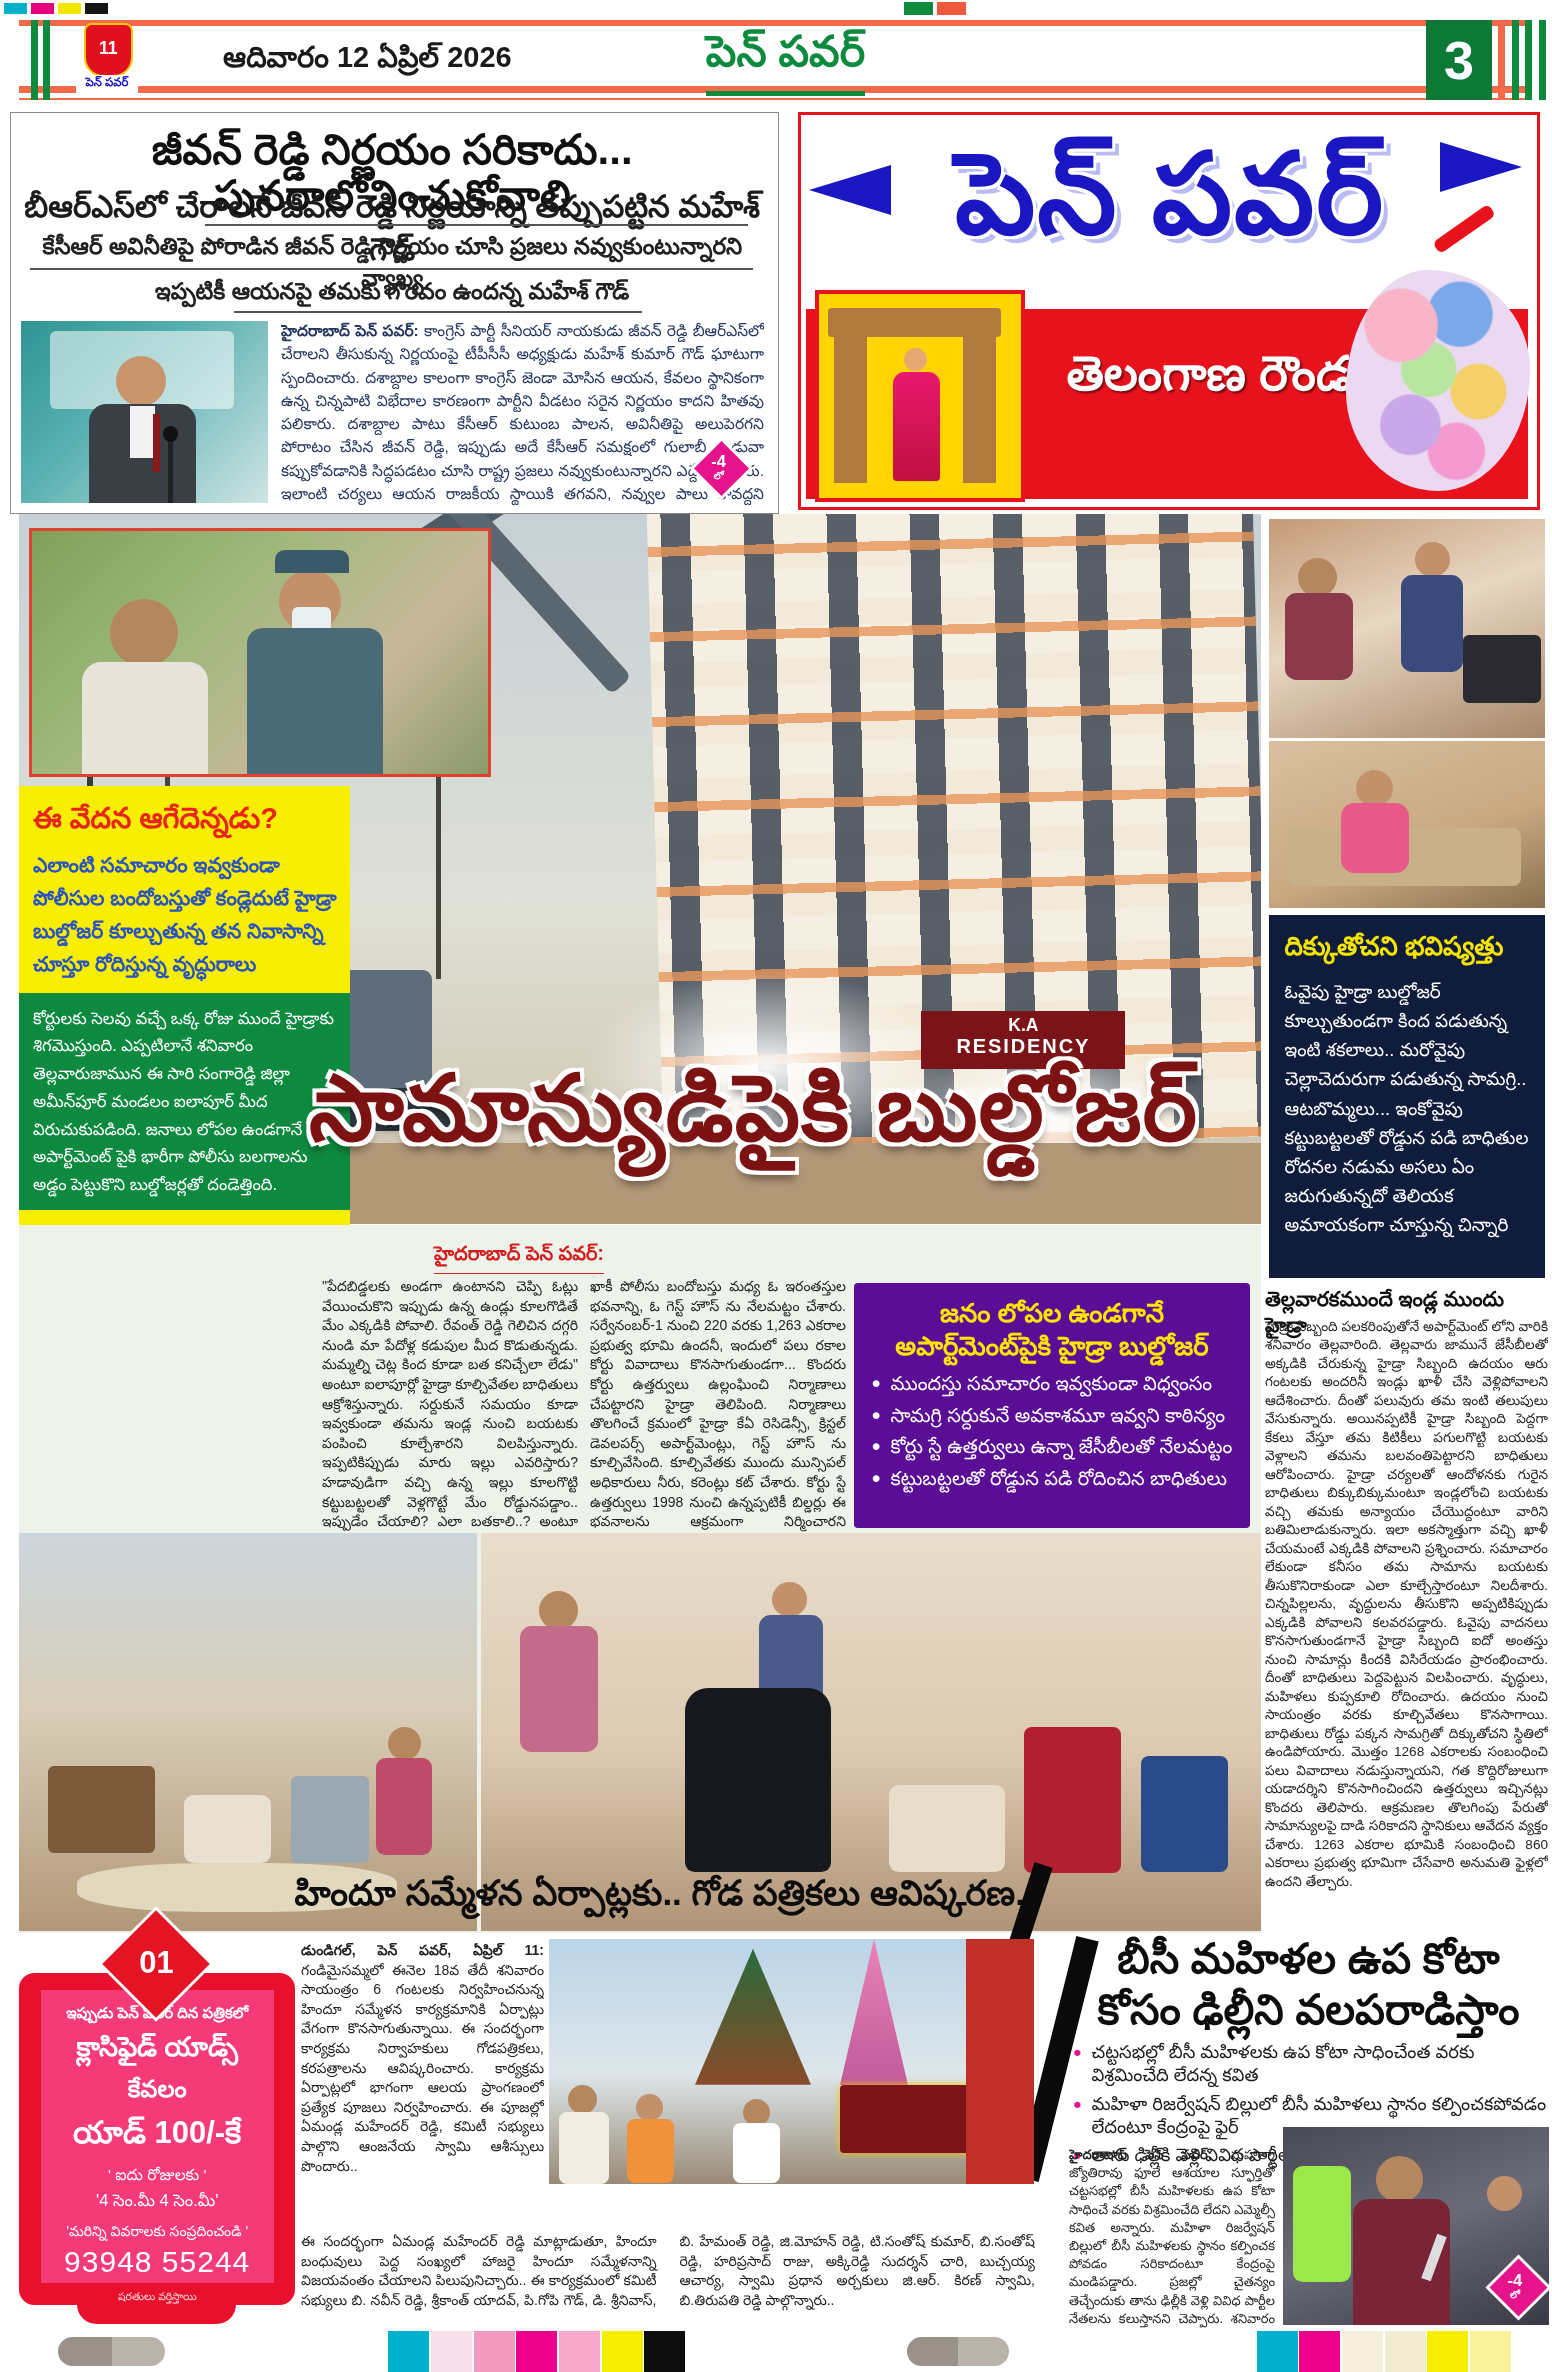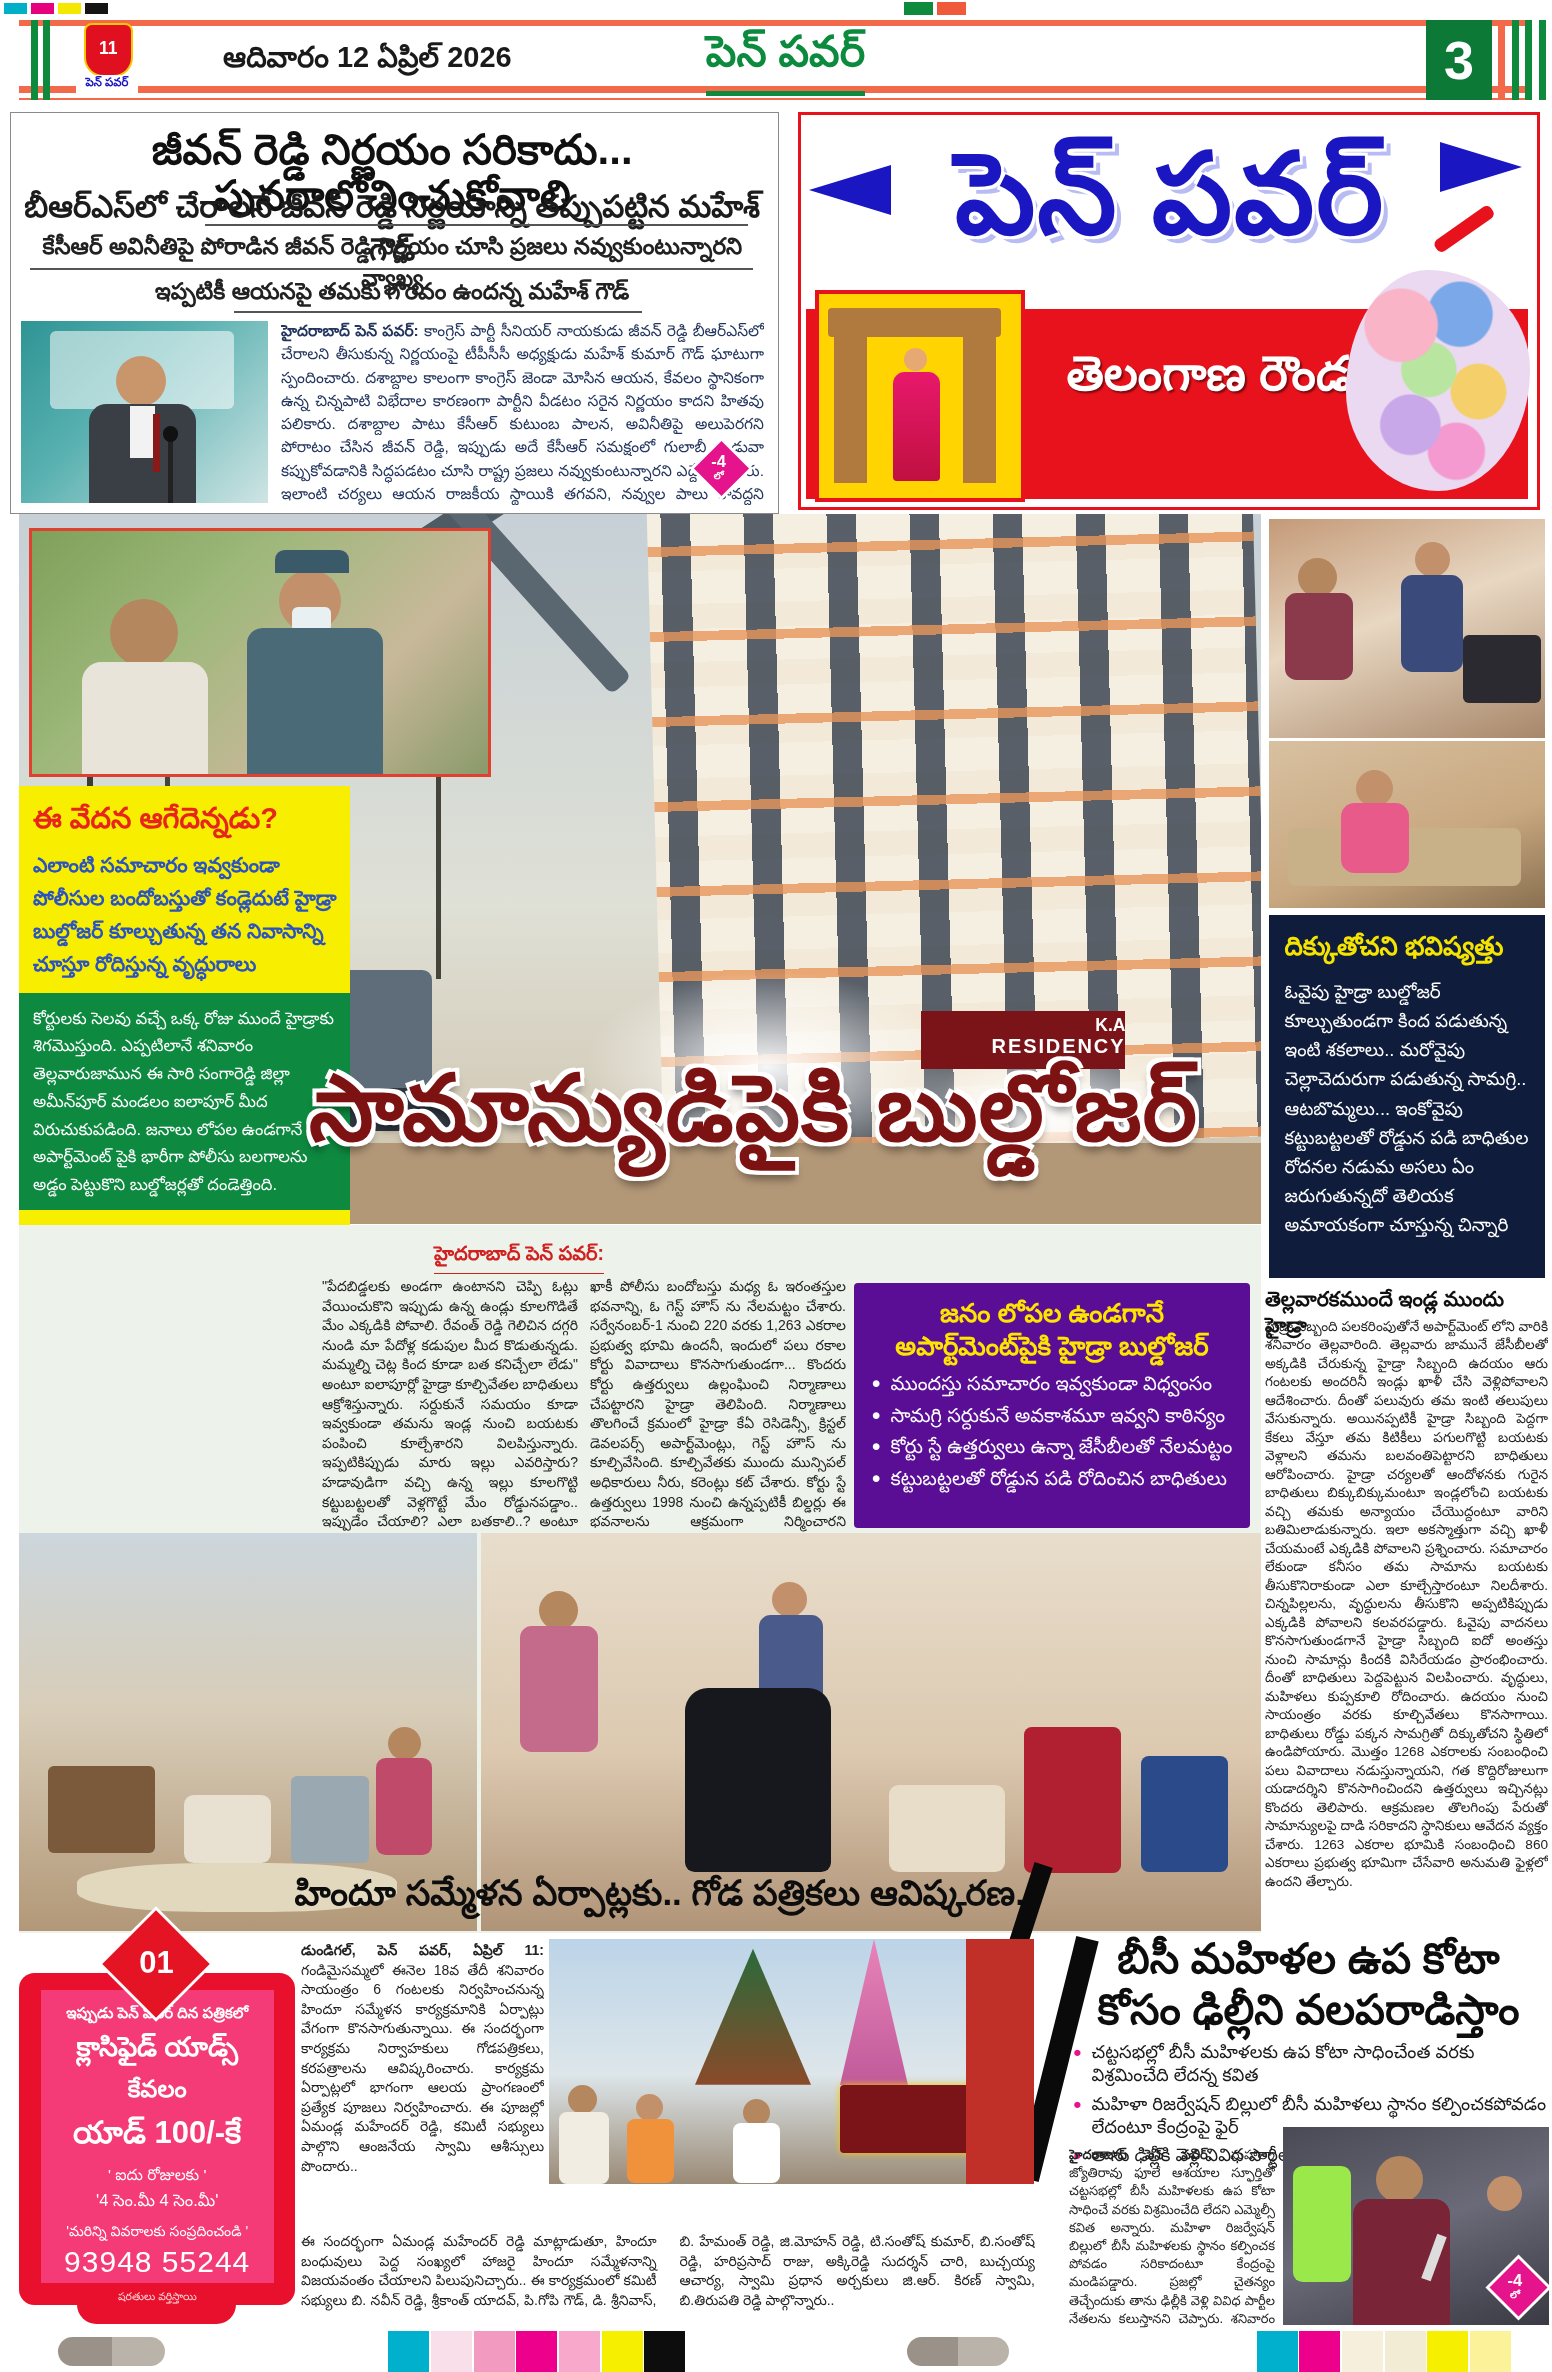--- a/index.html
+++ b/index.html
@@ -37,21 +37,21 @@
 
   
   .photo{overflow:hidden;}
   .ph-main{background:linear-gradient(180deg,#c6d0d6 0%,#dfe0d6 55%,#cdc0a9 100%);}
   .ph-inset{border:3.9px solid #e04030;background:linear-gradient(135deg,#7fa05a 0%,#9db87a 35%,#c8b89a 70%,#8a9a6a 100%);}
   .bldg{background-color:#f2e9d8;background-image:
      repeating-linear-gradient(0deg, rgba(232,150,90,.8) 0 9.7px, transparent 9.7px 85px),
      repeating-linear-gradient(90deg, transparent 0 13.6px, rgba(45,55,70,.78) 13.6px 43px, transparent 43px 83px),
      repeating-linear-gradient(0deg, transparent 0 25px, rgba(255,255,255,.25) 25px 58px);}
   .boom{background:#4e5a64;border-radius:7.8px;}
-  .ka-sign{background:#7a1418;color:#fff;font-weight:bold;text-align:right;}
+  .ka-sign{background:#7a1418;color:#fff;font-weight:bold;text-align:center;}
   .dust{background:radial-gradient(ellipse at center, rgba(255,255,255,.95) 0%, rgba(255,255,255,0) 70%);}
   .ph-room{background:linear-gradient(160deg,#c49a78 0%,#e8d7c2 45%,#a8876a 100%);}
   .ph-mat{background:linear-gradient(160deg,#d8c0a0 0%,#c8a880 60%,#8a7050 100%);}
   .ph-out{background:linear-gradient(180deg,#ccd6dc 0%,#d8cdb8 45%,#b29878 100%);}
   .ph-in2{background:linear-gradient(180deg,#e8ddcc 0%,#dcc9b0 55%,#b09478 100%);}
   .ph-temple{background:linear-gradient(180deg,#bcd4e8 0%,#dde6ea 55%,#9a8a76 100%);}
   .ph-kav{background:linear-gradient(160deg,#4a4a55 0%,#6a6a78 50%,#3a3a44 100%);}
   .blob{border-radius:50%;}
 
   

